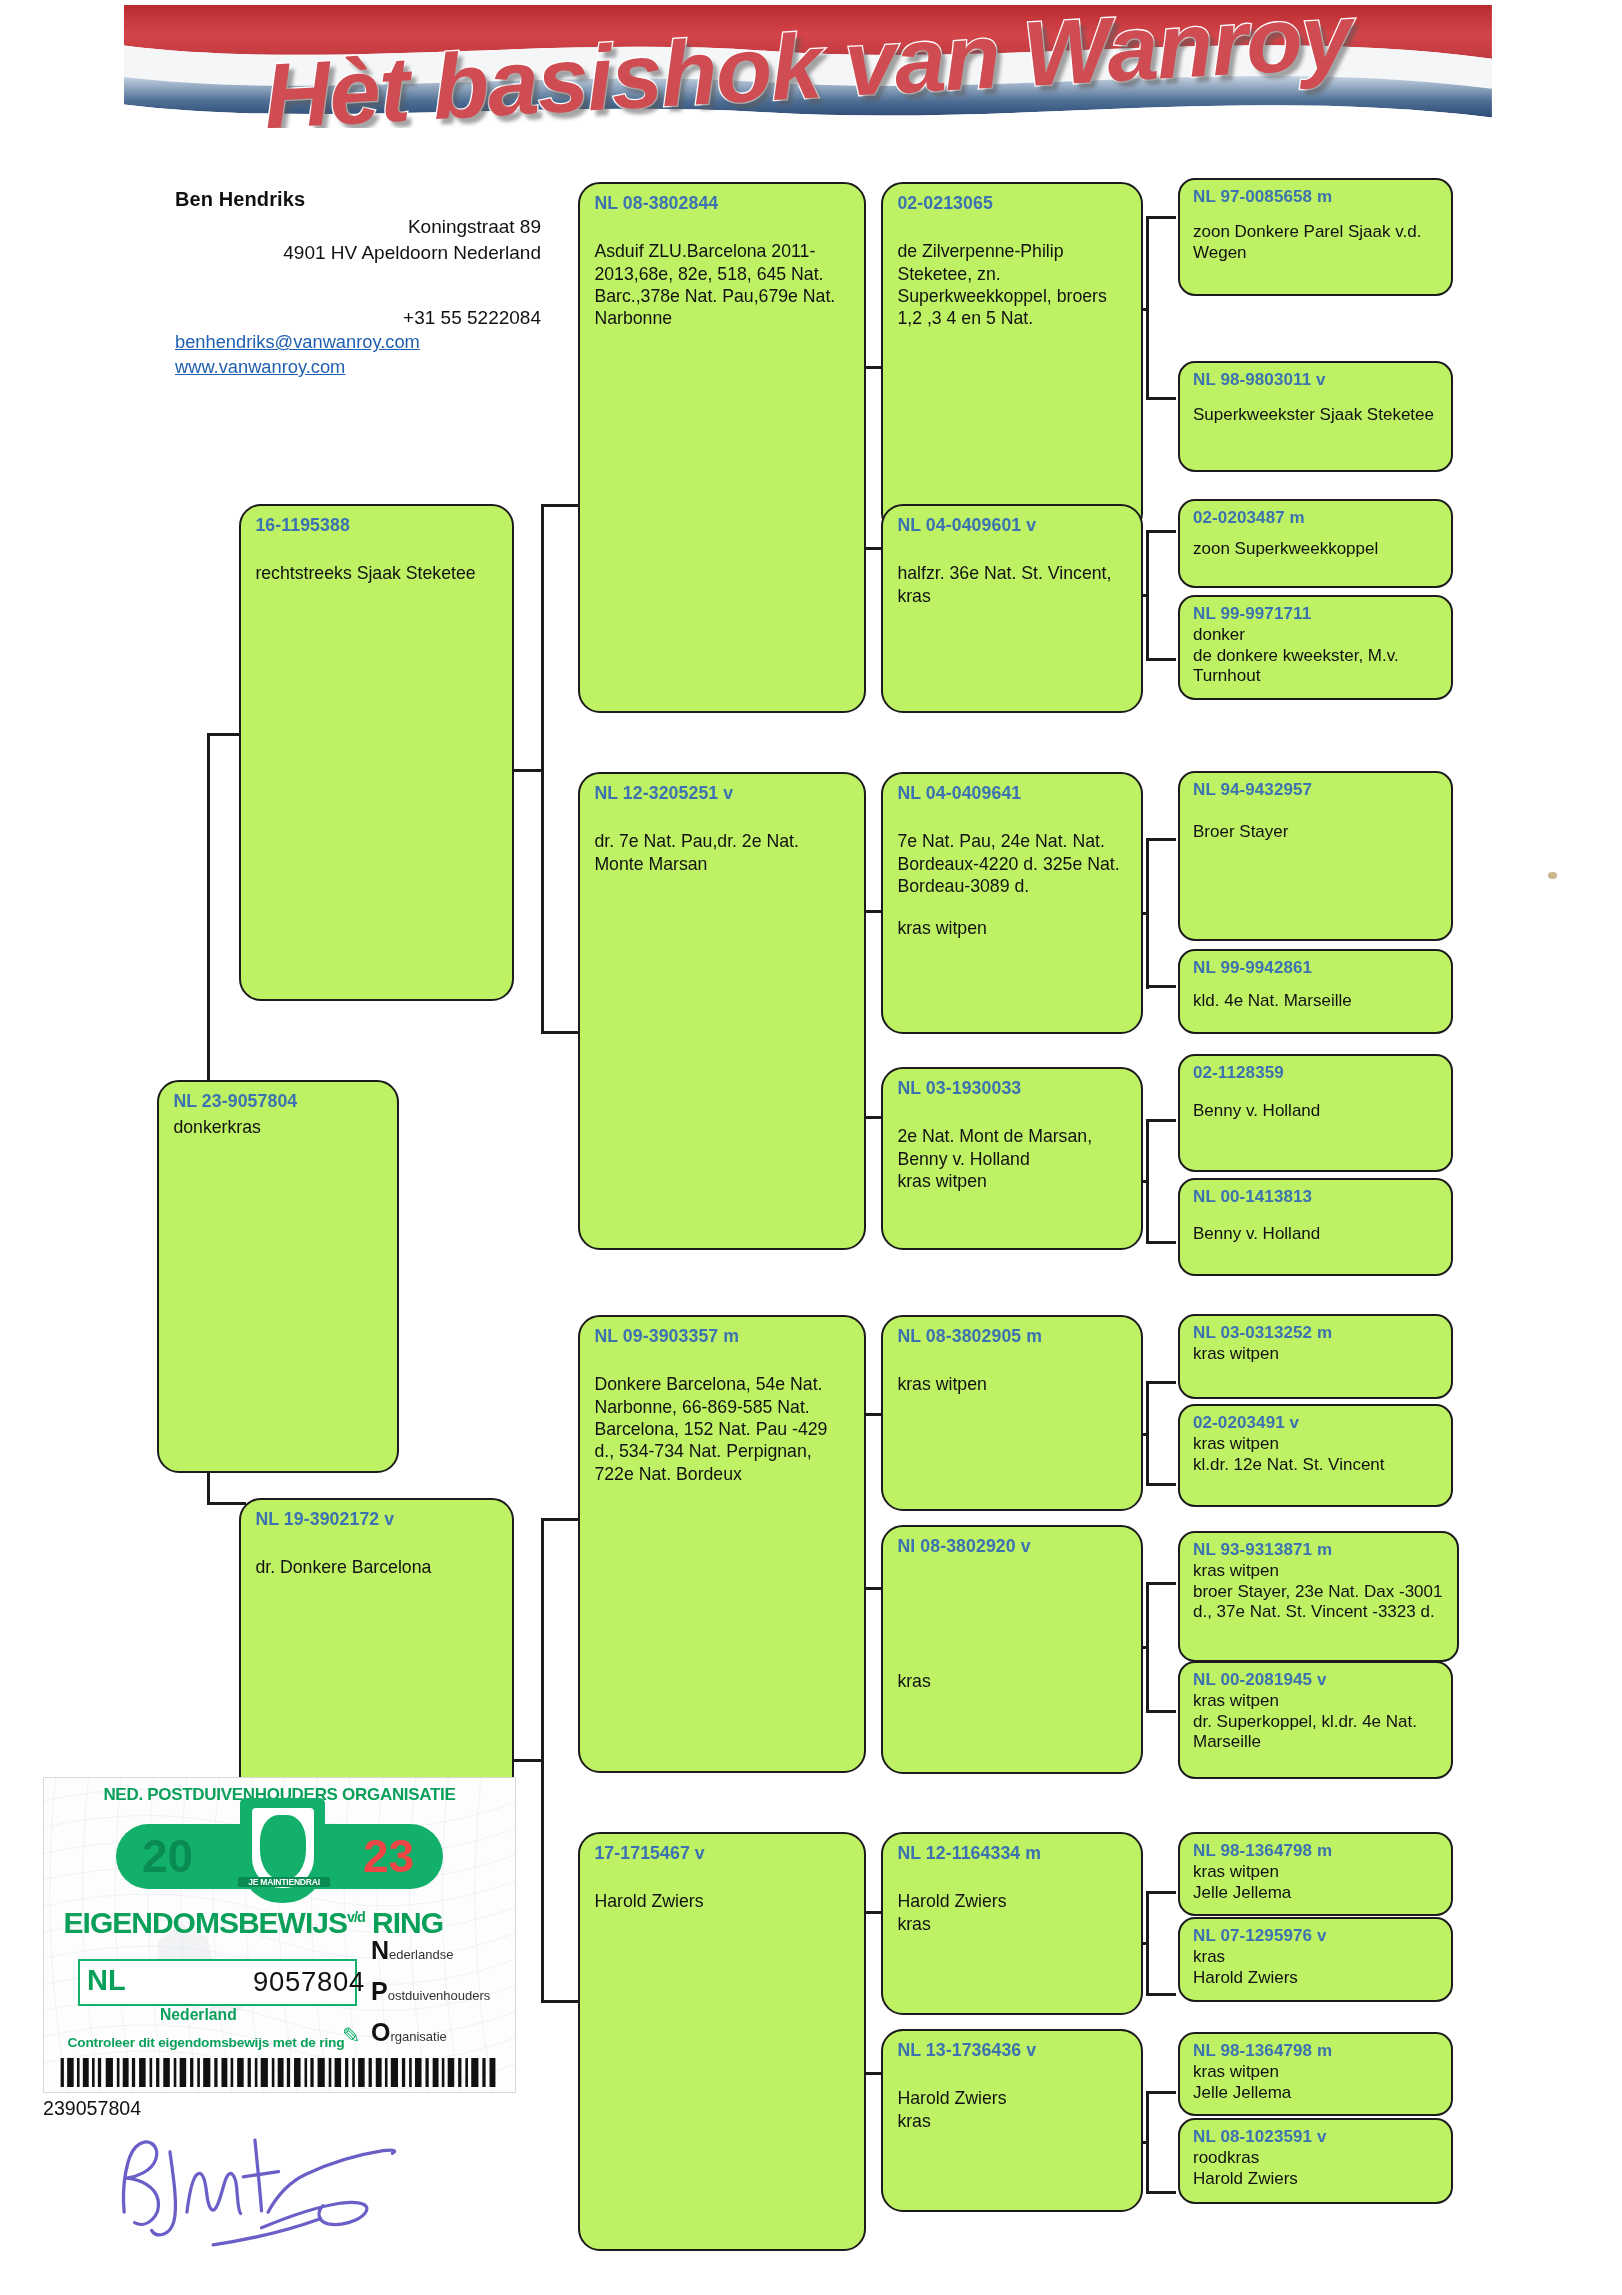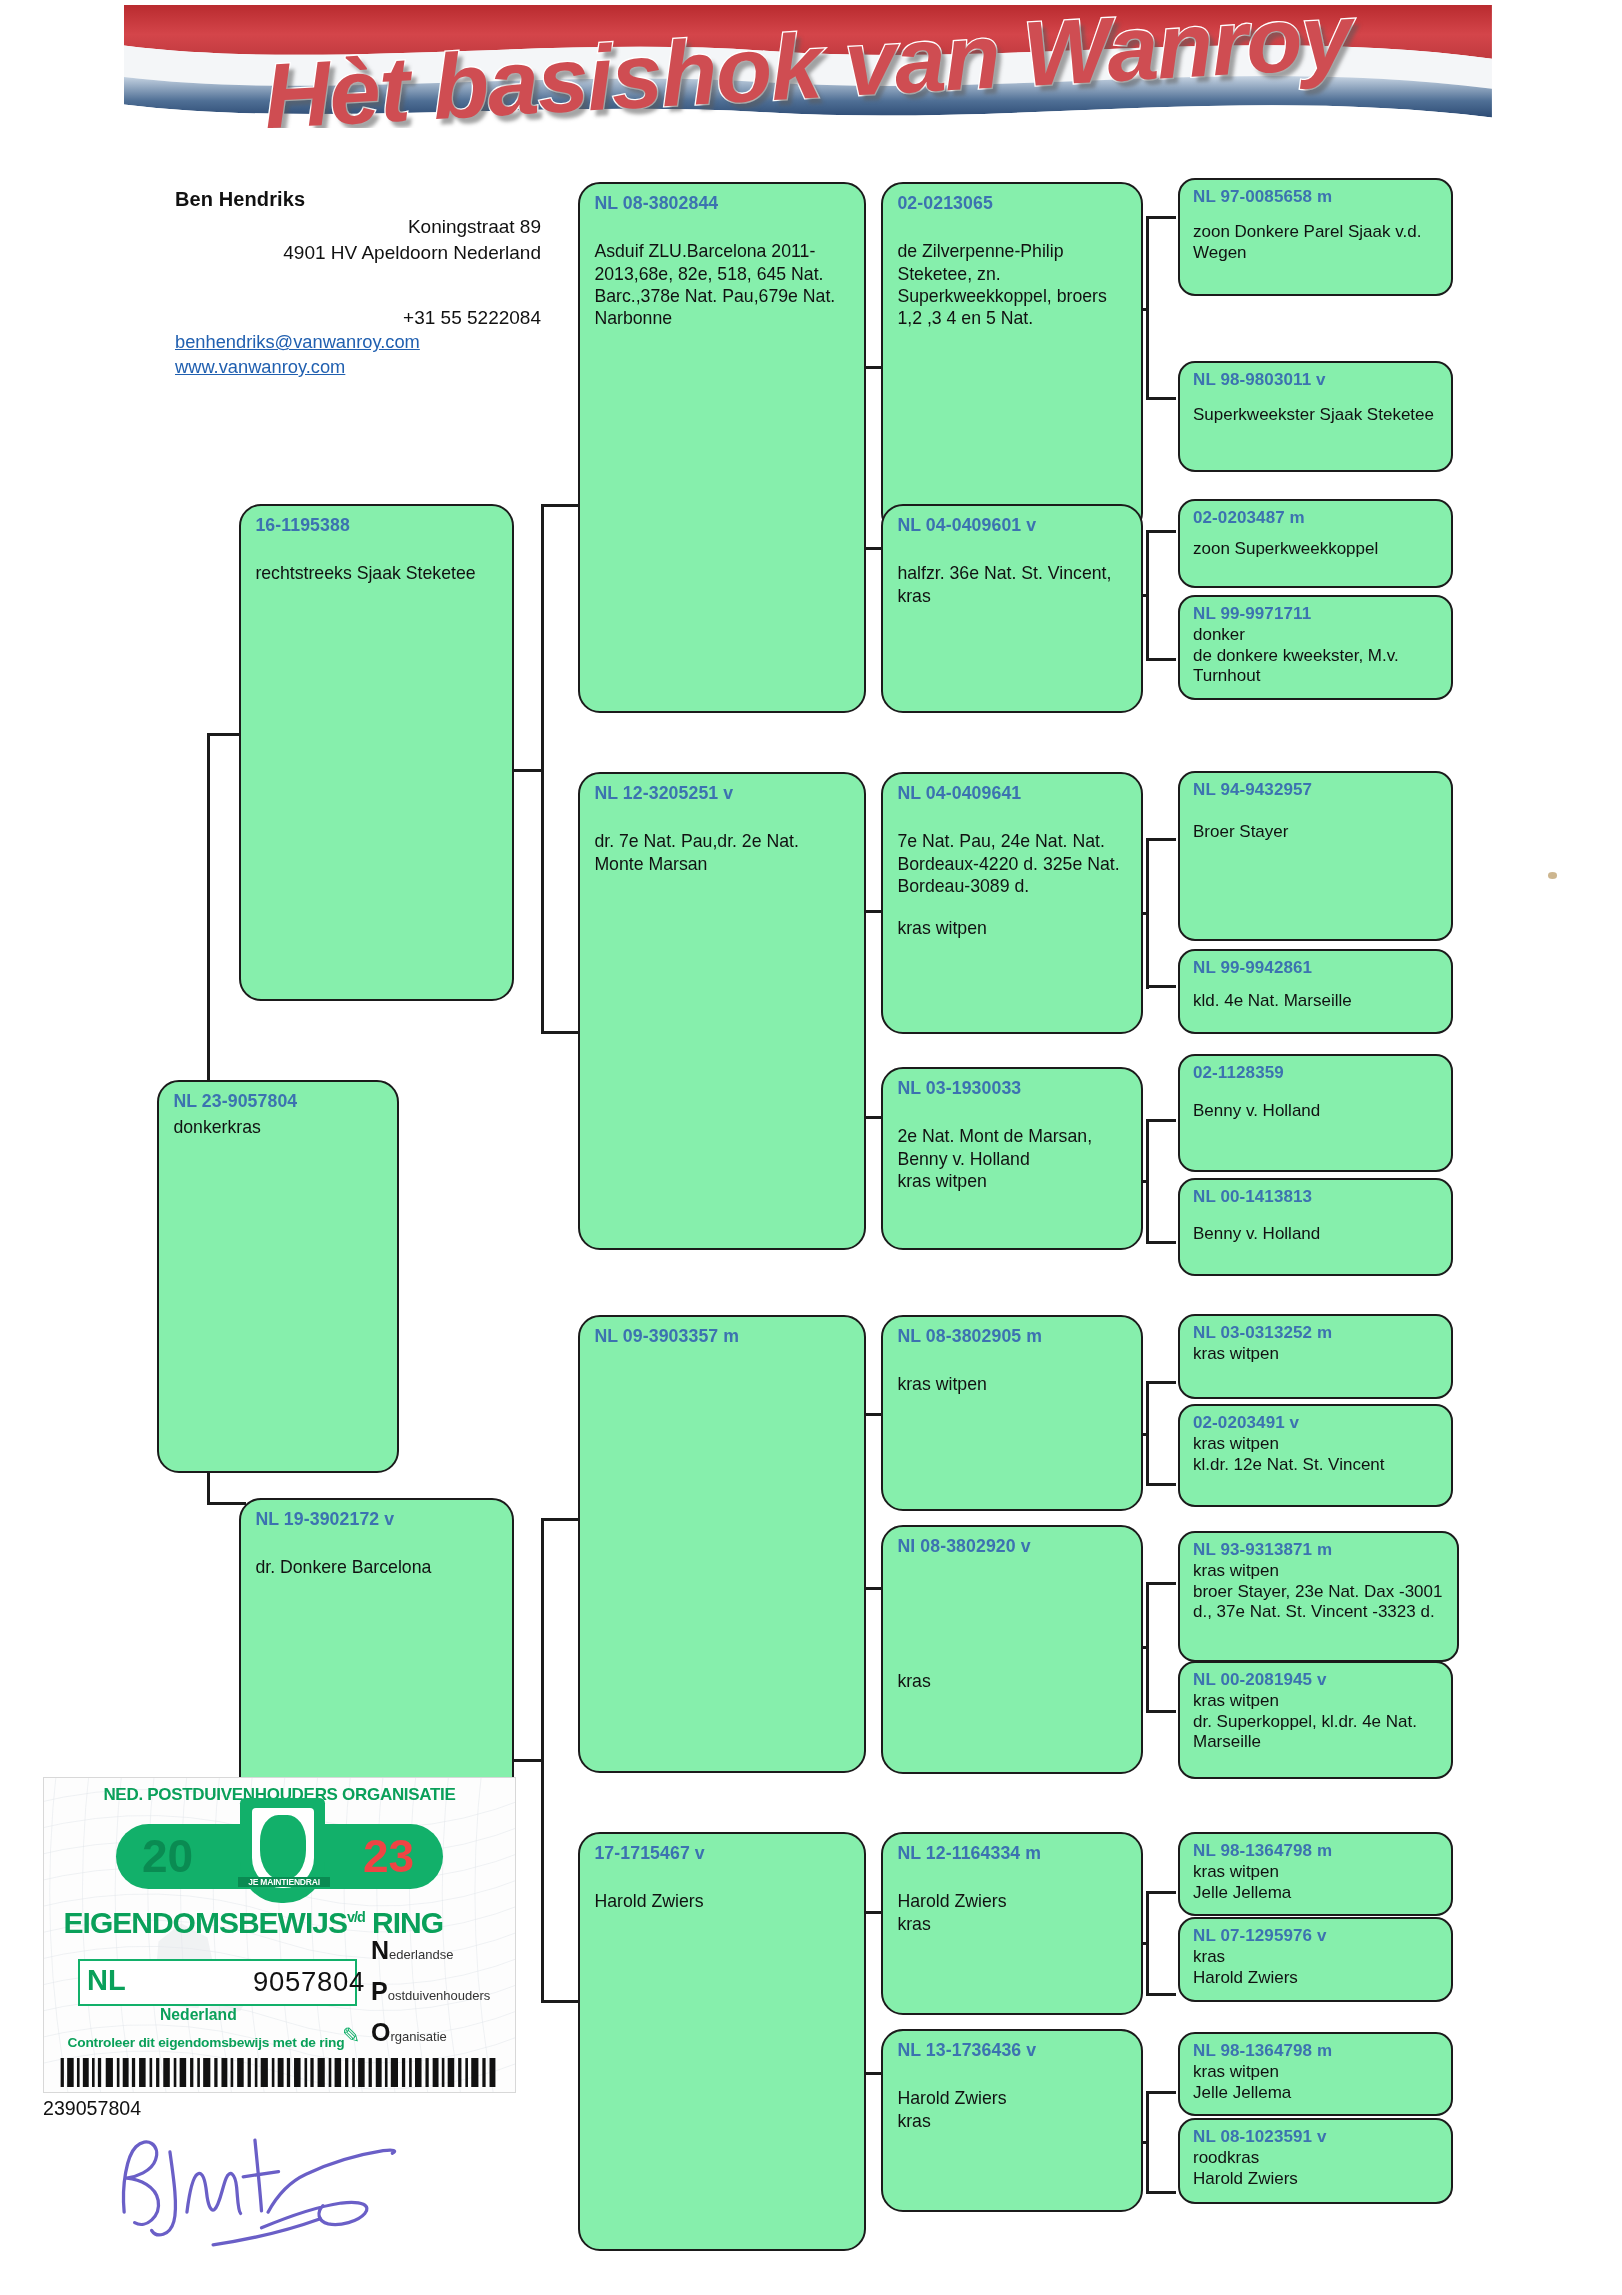--- a/index.html
+++ b/index.html
@@ -24,21 +24,21 @@
   }
   
   .owner{position:absolute;left:175px;top:188px;width:366px;}
   .owner .nm{font-size:20px;font-weight:bold;letter-spacing:0.1px;}
   .owner .ln{font-size:19px;margin-top:4.6px;text-align:right;}
   .owner .gap{height:38px;}
   .owner .lnk{font-size:18.3px;color:#2160b0;text-decoration:underline;margin-top:2.6px;}
   
   .card{
     position:absolute;box-sizing:border-box;
-    border:2.6px solid #1b1b1b;border-radius:22px;background:#86efac;
+    border:2.6px solid #1b1b1b;border-radius:22px;background:#bef264;
     padding:9.2px 13px 6.5px 14.4px;overflow:hidden;
   }
   .card .rid{
     font-size:17.7px;font-weight:bold;color:#3c72b0;letter-spacing:0.1px;
     white-space:nowrap;
   }
   .card .desc{font-size:17.7px;line-height:1.27;margin-top:3.9px;white-space:pre-line;}
   .card.tight{padding:6.5px 10.5px 5.2px 13px;border-radius:17px;}
   .card.tight .rid{font-size:17px;}
   .card.tight .desc{font-size:17px;line-height:1.22;margin-top:1.3px;}
@@ -240,20 +240,21 @@
 
 <div class="card" style="left:578px;top:772px;width:288px;height:478px;">
   <div class="rid">NL 12-3205251 v</div>
   <div class="spacer"></div>
   <div class="desc">dr. 7e Nat. Pau,dr. 2e Nat. Monte Marsan</div>
 </div>
 
 <div class="card" style="left:578px;top:1315px;width:288px;height:458px;">
   <div class="rid">NL 09-3903357 m</div>
   <div class="spacer"></div>
+  <div class="desc">Donkere Barcelona, 54e Nat. Narbonne, 66-869-585 Nat. Barcelona, 152 Nat. Pau -429 d., 534-734 Nat. Perpignan, 722e Nat. Bordeux</div>
 </div>
 
 <div class="card" style="left:578px;top:1832px;width:288px;height:419px;">
   <div class="rid">17-1715467 v</div>
   <div class="spacer"></div>
   <div class="desc">Harold Zwiers</div>
 </div>
 
 <div class="card" style="left:881px;top:182px;width:262px;height:353px;">
   <div class="rid">02-0213065</div>

